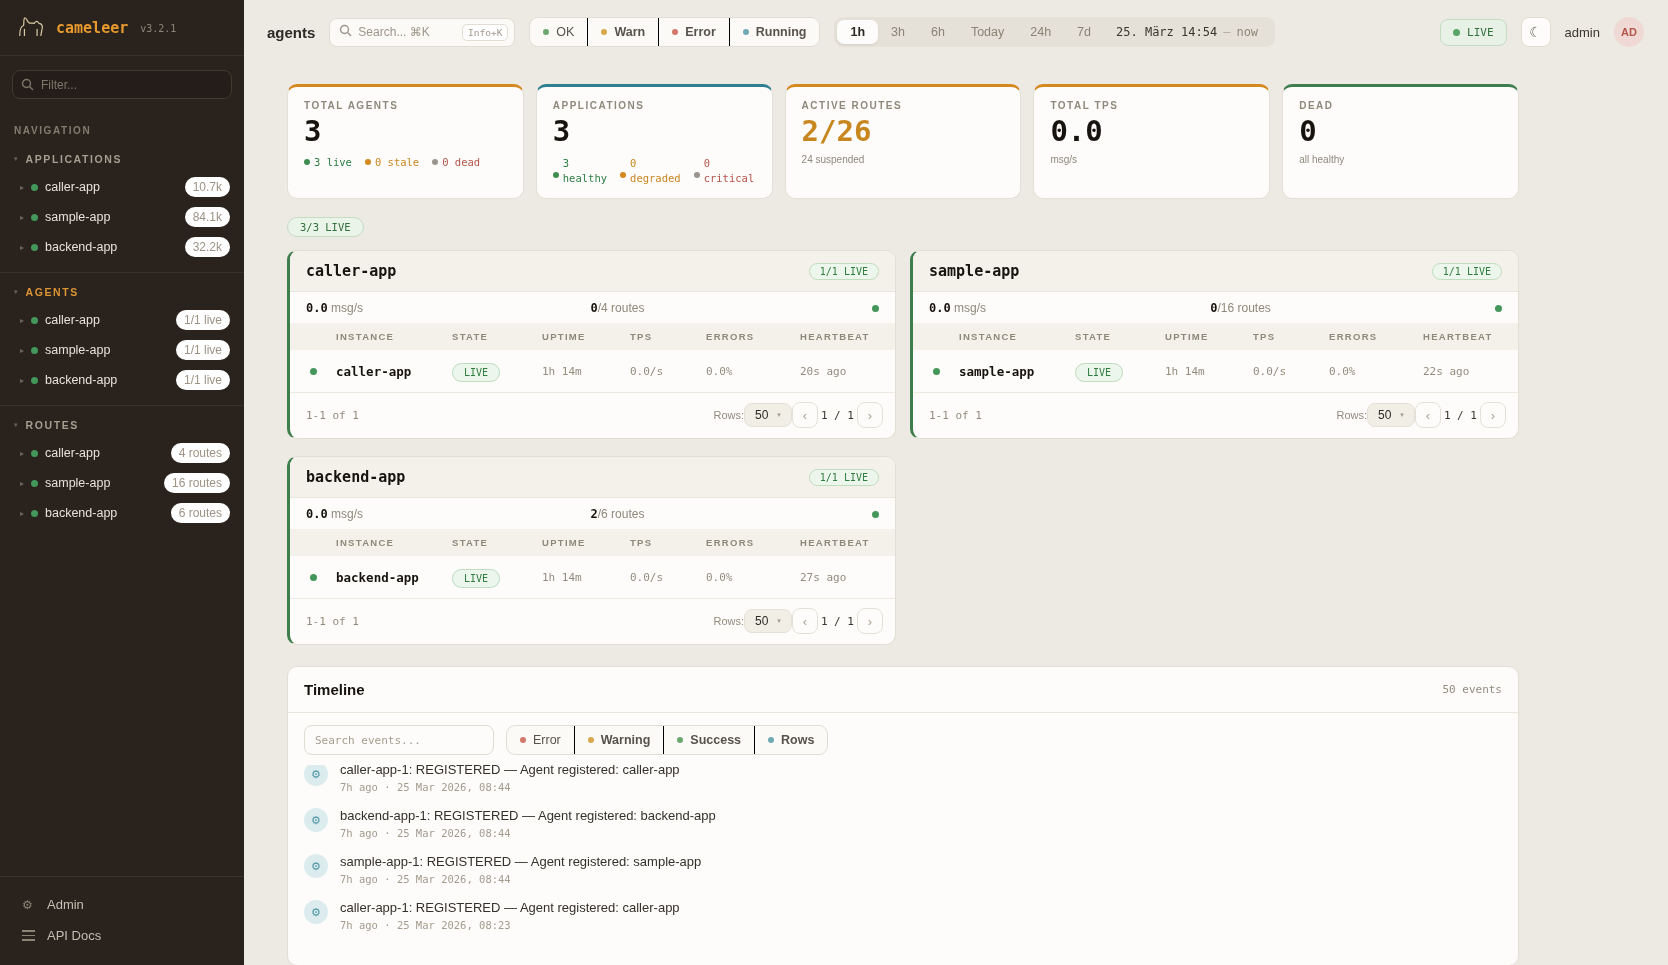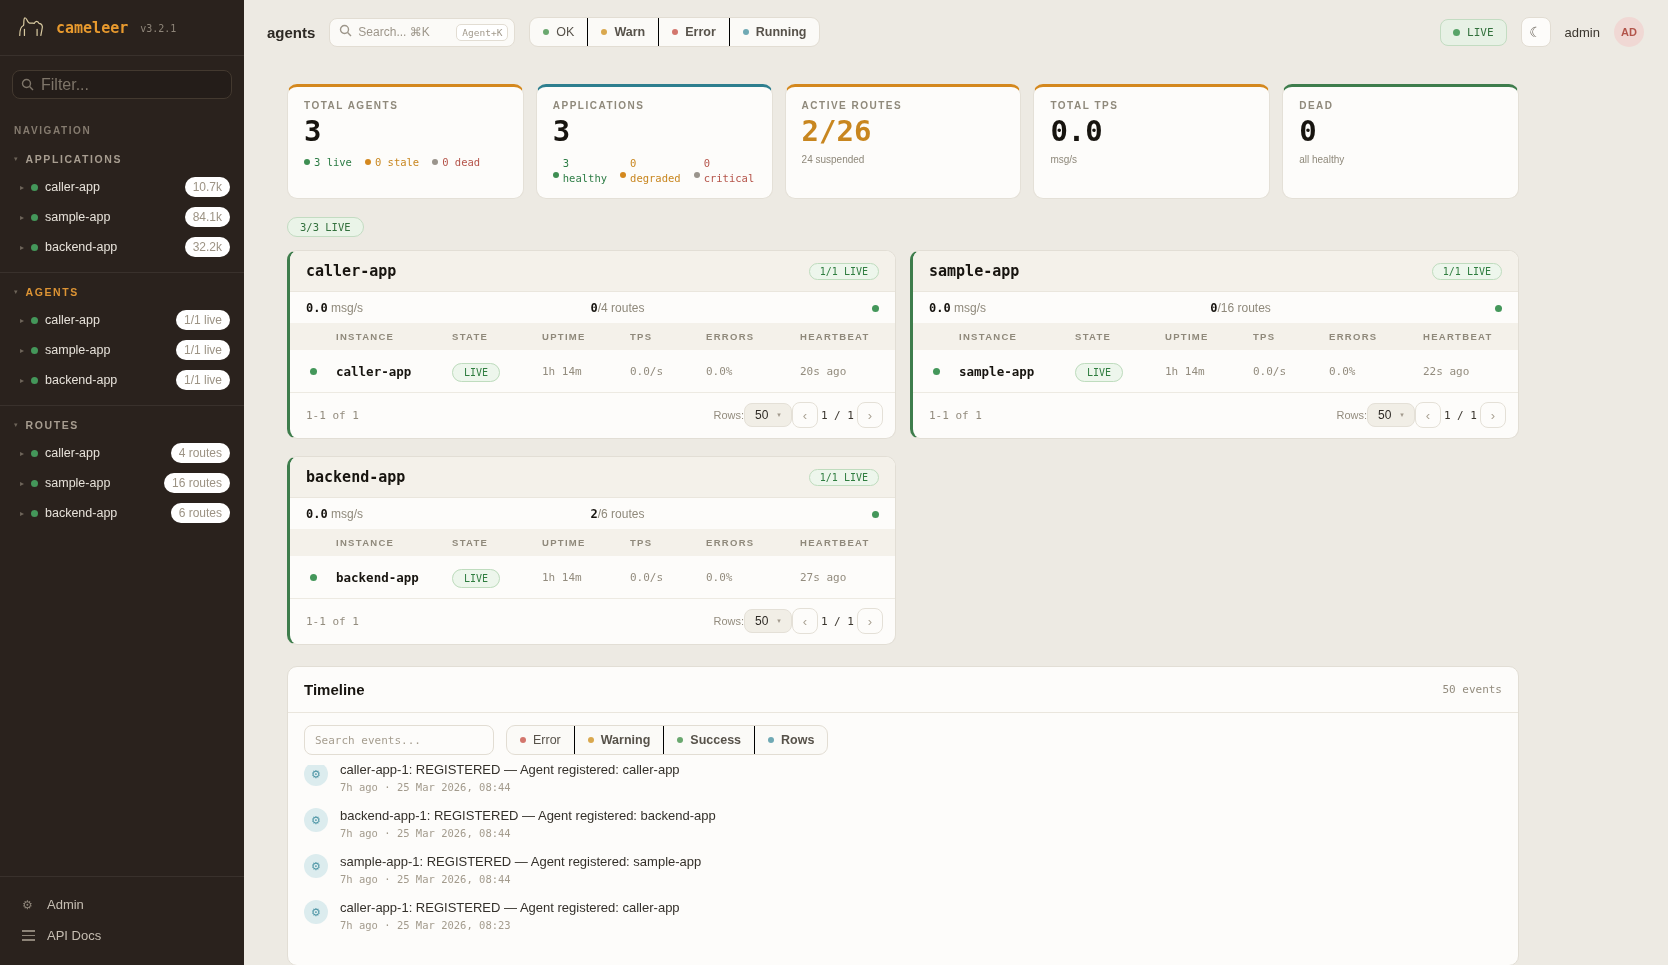--- a/index.html
+++ b/index.html
@@ -11,21 +11,21 @@
   .sidebar { position:fixed; left:0; top:0; bottom:0; width:244px; background:#2a221d;
     color:#ddd8d0; display:flex; flex-direction:column; }
   .brand { display:flex; align-items:center; gap:10px; padding:14px 16px 13px; }
   .brand svg { flex:0 0 auto; }
   .brand-name { font-family:"DejaVu Sans Mono", monospace; font-weight:bold; font-size:15px; color:#e89a2e; }
   .brand-ver { font-family:"DejaVu Sans Mono", monospace; font-size:10px; color:#8d8478; margin-left:2px; }
   .side-divider { height:1px; background:rgba(255,255,255,.07); }
   .filter-wrap { margin:14px 12px; position:relative; }
   .filter-wrap svg { position:absolute; left:9px; top:8px; }
   .filter-input { width:100%; height:29px; background:#241d19; border:1px solid #43392f;
-    border-radius:8px; color:#c9c2b8; font-size:16px; padding:0 8px 0 28px; outline:none; }
+    border-radius:8px; color:#c9c2b8; font-size:12px; padding:0 8px 0 28px; outline:none; }
   .filter-input::placeholder { color:#7e7569; }
   .nav-label { font-size:10px; font-weight:bold; letter-spacing:1.6px; color:#857b6f; padding:12px 14px 4px; }
   .side-section { padding:6px 0 10px; }
   .sec-head { display:flex; align-items:center; gap:8px; padding:7px 14px; cursor:pointer; }
   .sec-caret { font-size:7px; color:#6e655a; }
   .sec-title { font-size:10.5px; font-weight:bold; letter-spacing:1.6px; color:#a79d90; }
   .sec-title.active { color:#dd9434; }
   .side-item { display:flex; align-items:center; gap:7px; padding:5px 14px 5px 20px; cursor:pointer; }
   .item-caret { font-size:8px; color:#6e655a; }
   .dot { width:7px; height:7px; border-radius:50%; background:#44975a; flex:0 0 auto; }
@@ -267,21 +267,21 @@
   <div class="topbar">
     <span class="page-title">agents</span>
     <div class="search-box">
       <span>
         <svg width="13" height="13" viewBox="0 0 13 13">
             <circle cx="5.5" cy="5.5" r="4" stroke="#9d968a" stroke-width="1.4" fill="none"></circle>
             <line x1="8.6" y1="8.6" x2="12" y2="12" stroke="#9d968a" stroke-width="1.4"></line>
           </svg>
       </span>
       <input placeholder="Search... ⌘K" style="">
-      <span class="kbd">Agent+K</span>
+      <span class="kbd">Info+K</span>
     </div>
 
     <div class="chip-group">
       <div class="chip">
         <span class="dot" style="background-color: rgb(106, 168, 111);"></span>
         <span>OK</span>
       </div>
       <div class="chip">
         <span class="dot" style="background-color: rgb(217, 168, 78);"></span>
         <span>Warn</span>
@@ -289,20 +289,29 @@
       <div class="chip">
         <span class="dot" style="background-color: rgb(211, 118, 109);"></span>
         <span>Error</span>
       </div>
       <div class="chip">
         <span class="dot" style="background-color: rgb(111, 169, 180);"></span>
         <span>Running</span>
       </div>
     </div>
 
+    <div class="range-group">
+      <span class="range-btn active">1h</span>
+      <span class="range-btn">3h</span>
+      <span class="range-btn">6h</span>
+      <span class="range-btn">Today</span>
+      <span class="range-btn">24h</span>
+      <span class="range-btn">7d</span>
+      <span class="range-date"><span>25. März 14:54</span><span class="sep">—</span><span class="now">now</span></span>
+    </div>
 
     <div class="top-spacer"></div>
 
     <div class="live-pill">
       <span class="dot"></span>
       <span>LIVE</span>
     </div>
     <div class="icon-btn">
       <span>☾</span>
     </div>

